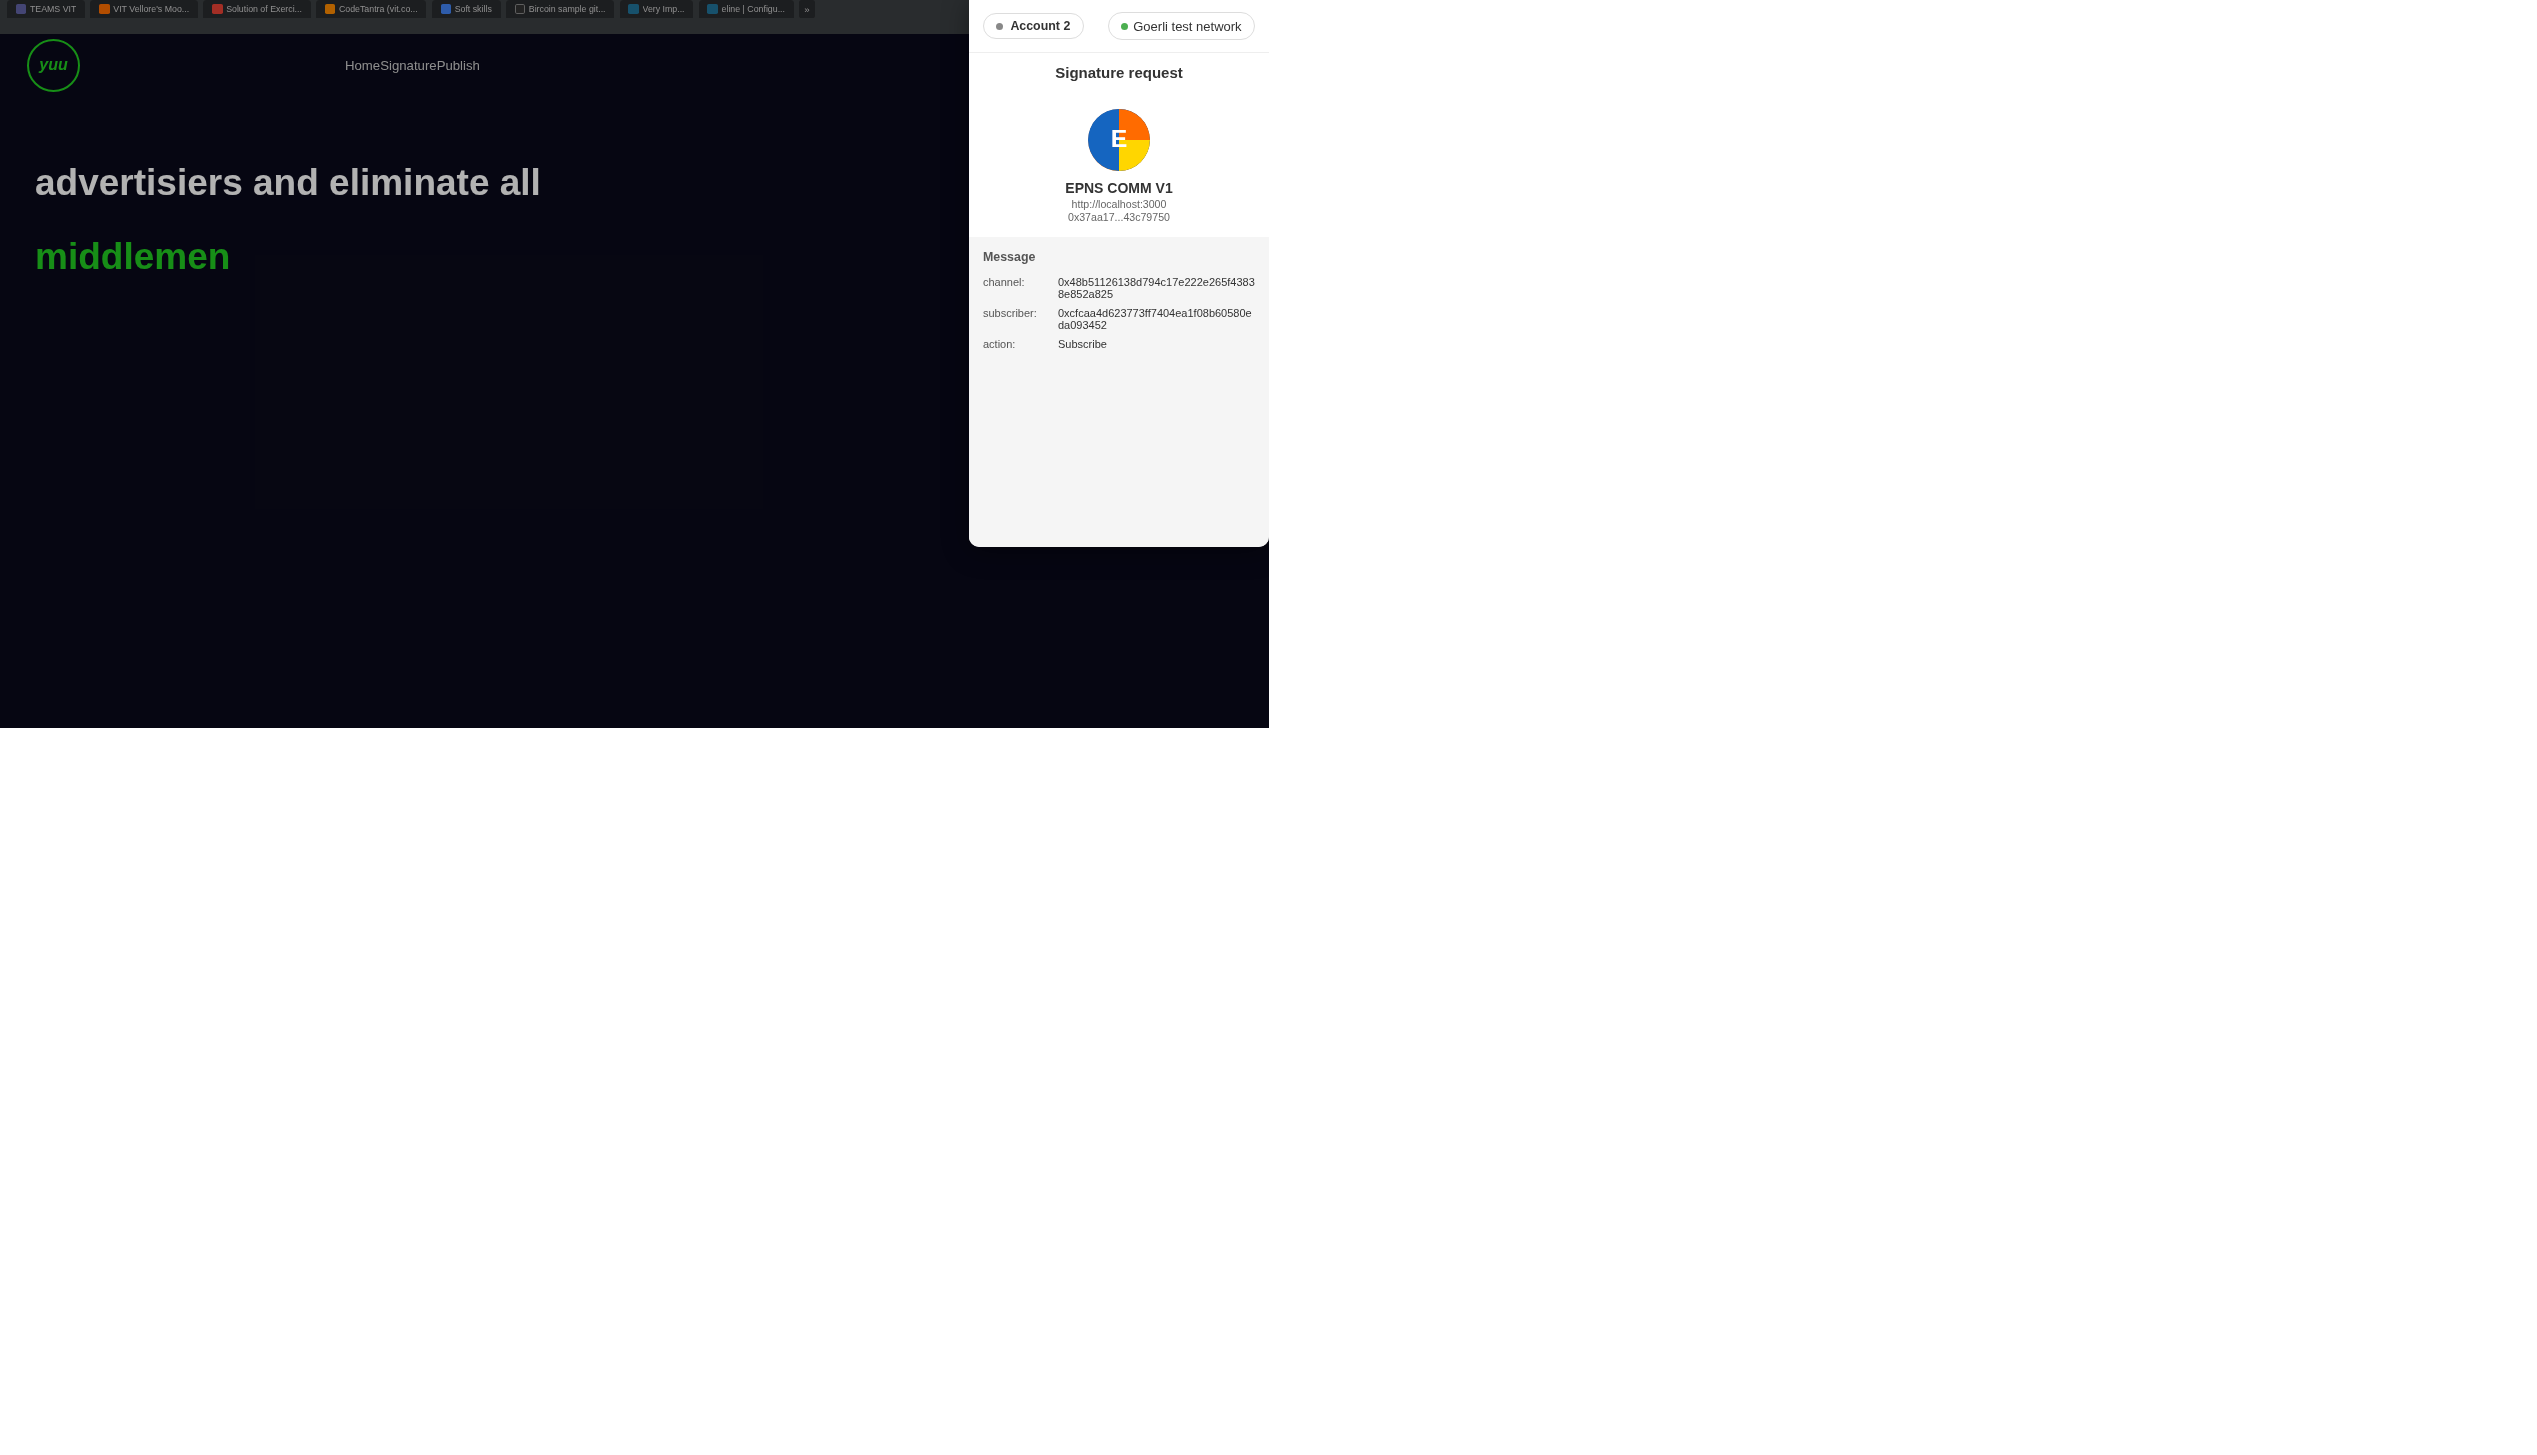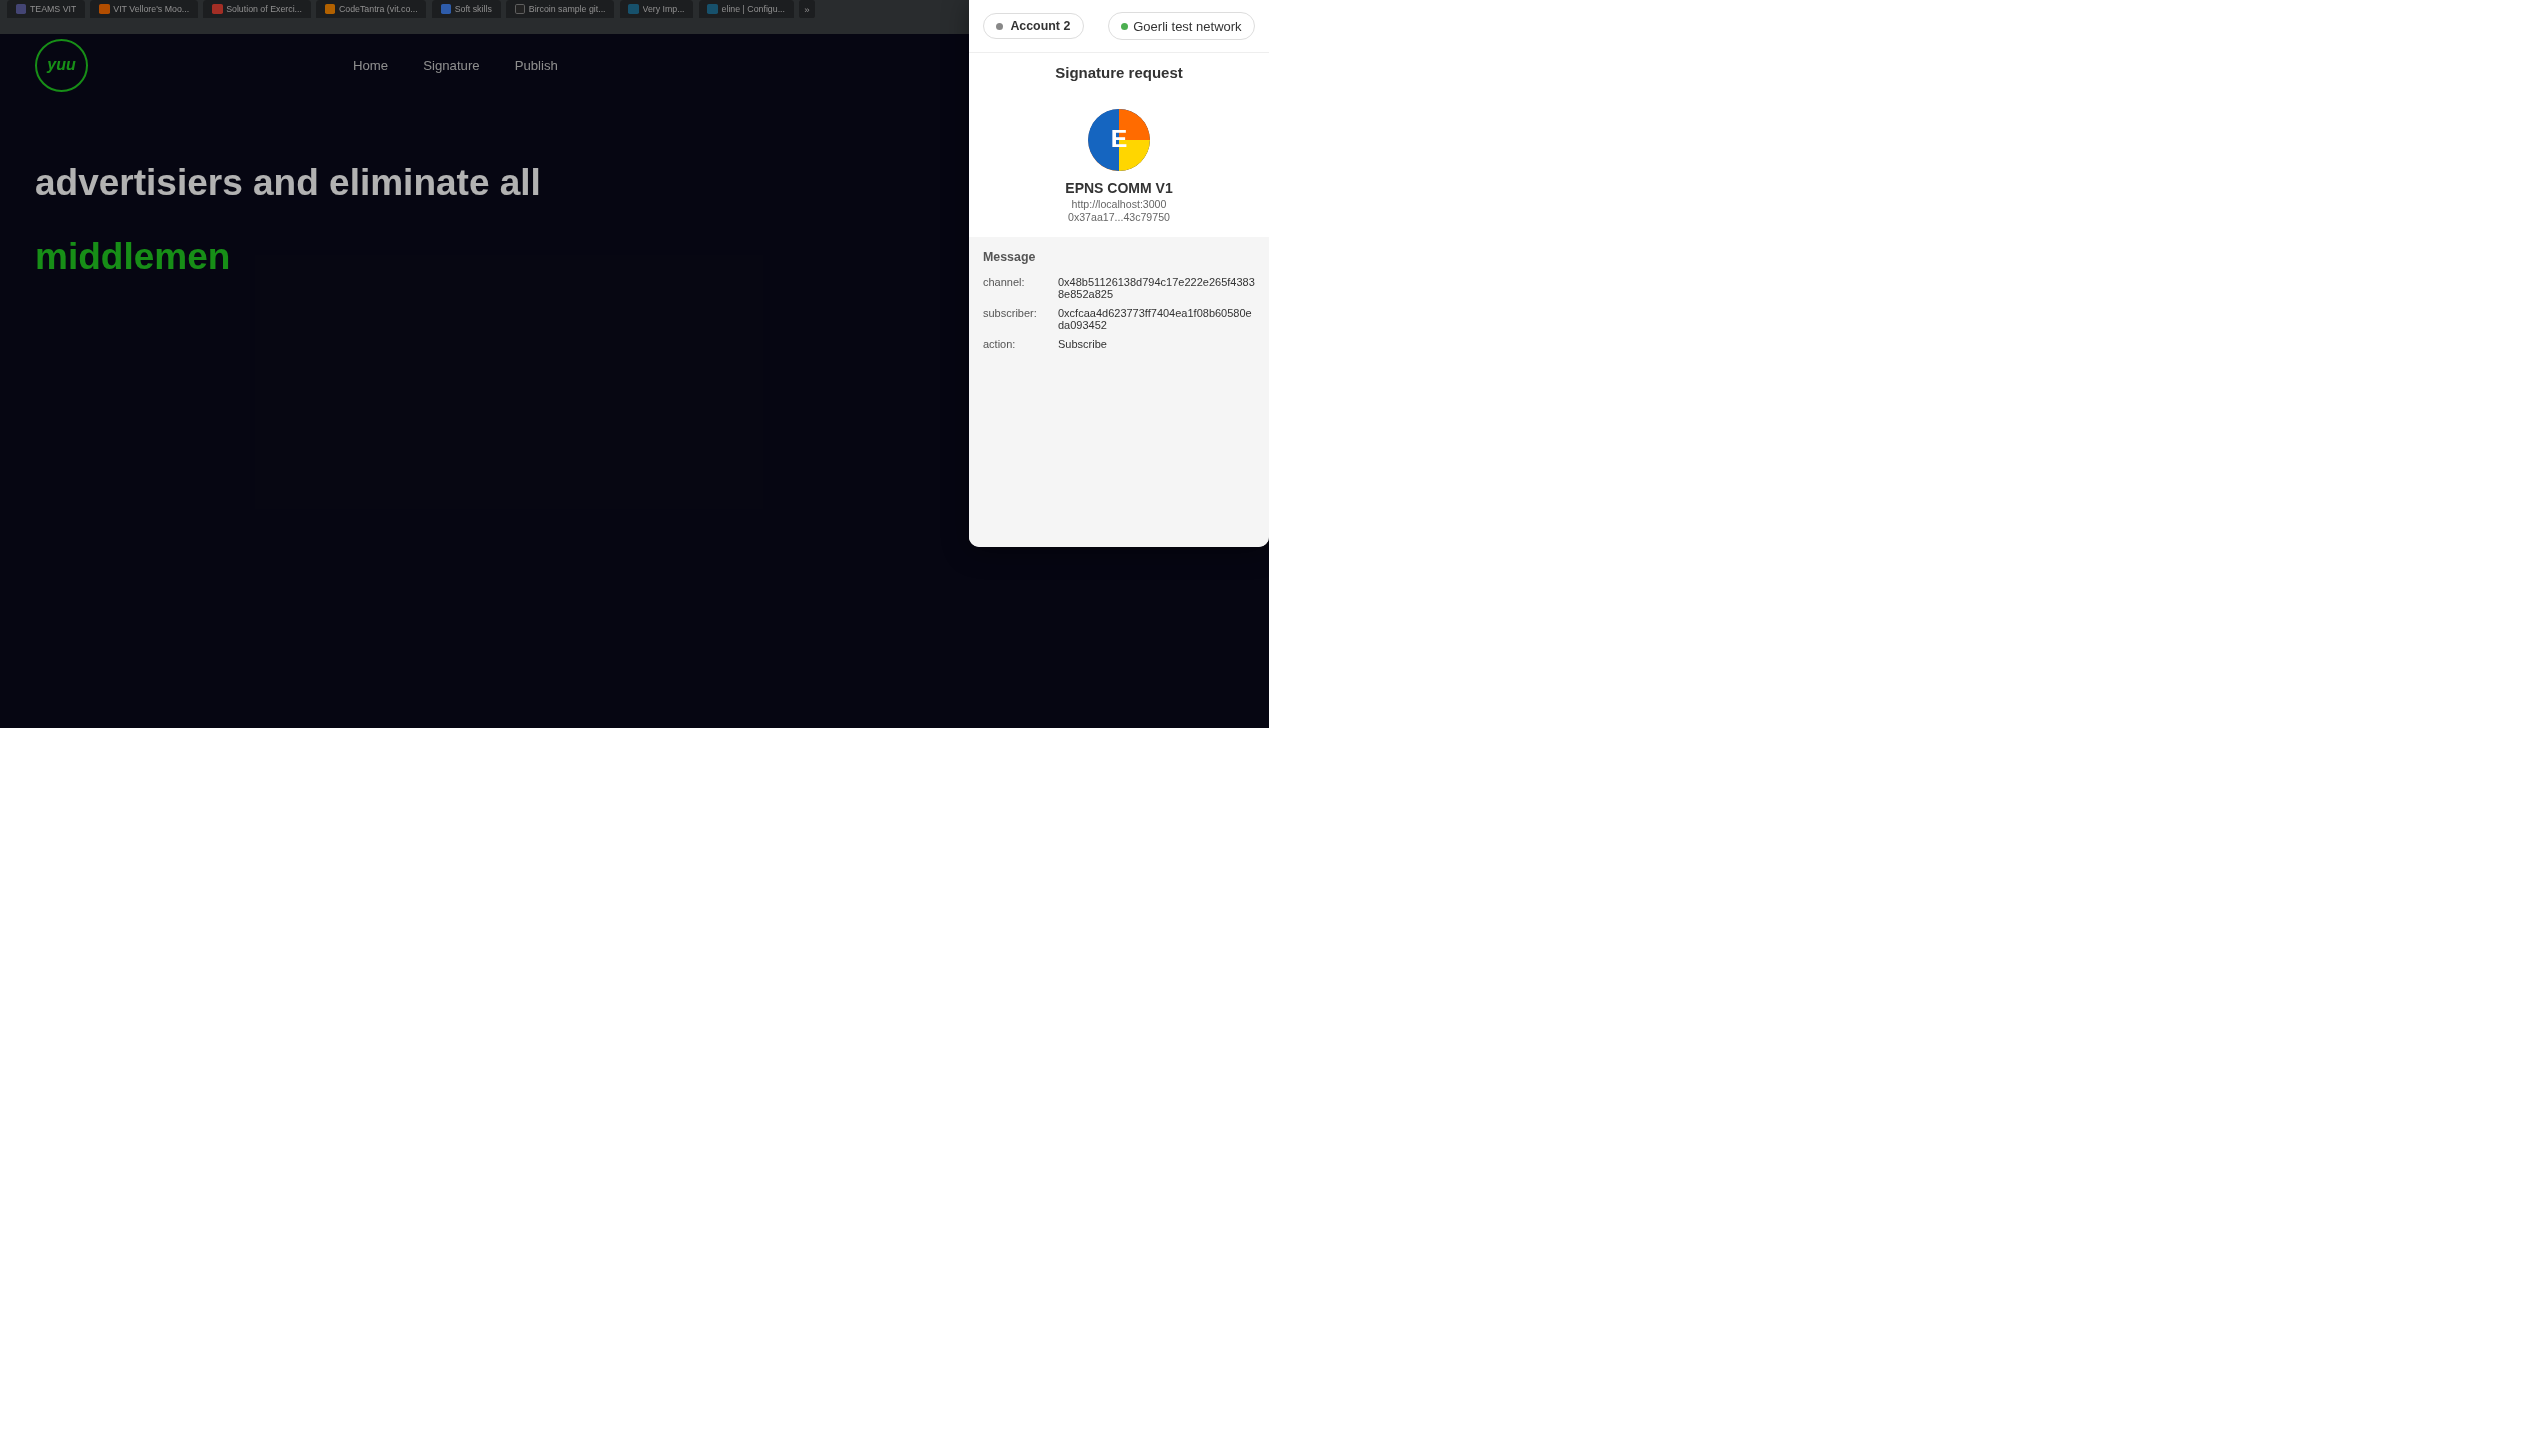--- a/index.html
+++ b/index.html
@@ -64,21 +64,21 @@
 
     
     .navbar {
       position: absolute;
       top: 34px;
       left: 0;
       right: 0;
       height: 62px;
       display: flex;
       align-items: center;
-      padding: 0 35px;
+      padding: 0 27px;
       z-index: 1;
     }
     .logo {
       display: flex;
       align-items: center;
       gap: 0;
     }
     .logo-circle {
       width: 53px;
       height: 53px;
@@ -90,21 +90,20 @@
       position: relative;
     }
     .logo-text {
       color: #22cc22;
       font-size: 16px;
       font-weight: 600;
       font-style: italic;
     }
     .nav-links {
       display: flex;
-      gap: 35px;
       margin-left: 265px;
       list-style: none;
     }
     .nav-link {
       color: #ccc;
       font-size: 13.2px;
       text-decoration: none;
     }
 
     

